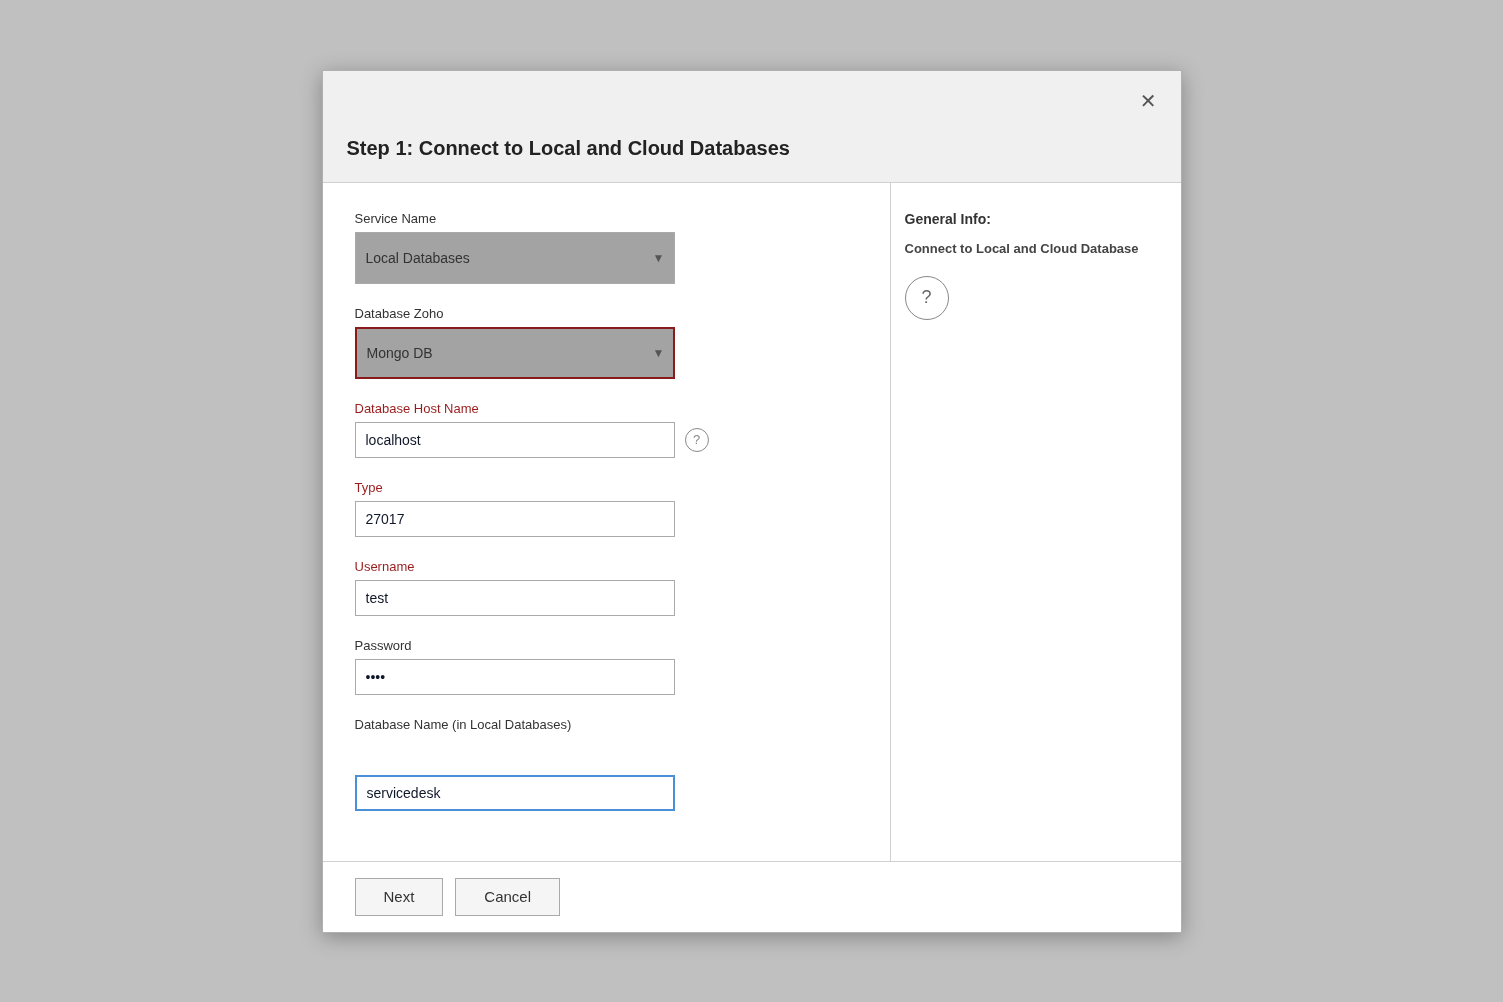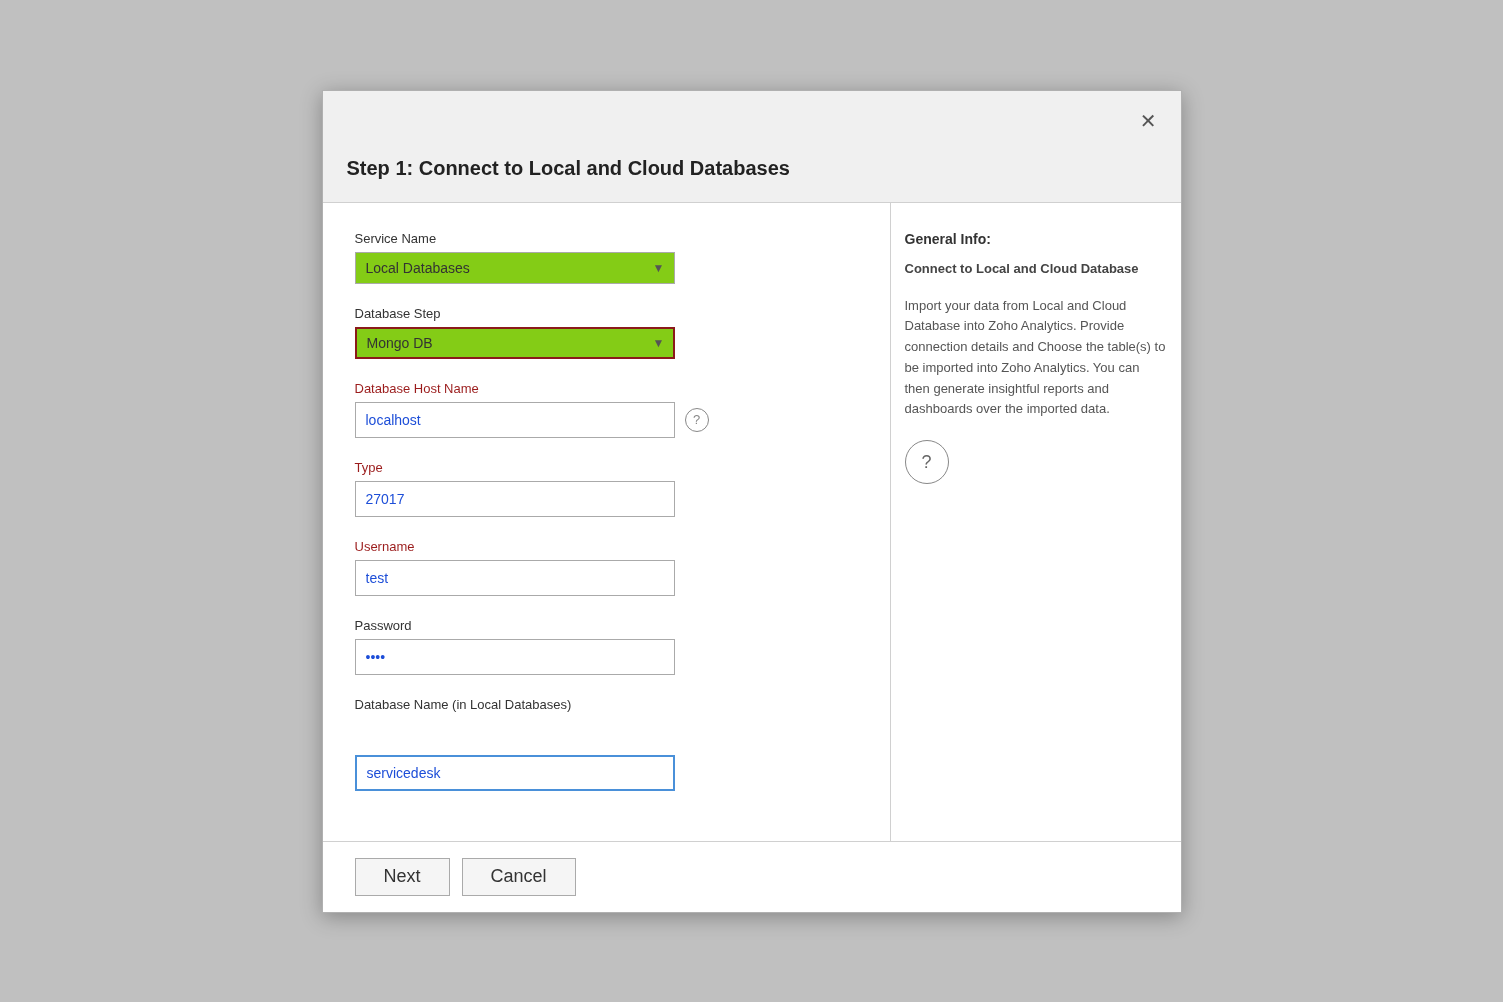--- a/index.html
+++ b/index.html
@@ -91,24 +91,24 @@
     }
 
     .select-wrapper {
       position: relative;
       display: inline-block;
       width: 320px;
     }
 
     .select-wrapper select {
       width: 100%;
-      height: 32px;
+      height: 52px;
       padding: 6px 10px;
       border: 1px solid #aaa;
-      background: #84cc16;
+      background: #a3a3a3;
       font-size: 14px;
       color: #333;
       appearance: none;
       -webkit-appearance: none;
       cursor: pointer;
     }
 
     .select-wrapper.db-type select {
       border: 2px solid #8b1a1a;
     }
@@ -128,21 +128,21 @@
       align-items: center;
       gap: 10px;
     }
 
     .form-input {
       width: 320px;
       height: 36px;
       padding: 6px 10px;
       border: 1px solid #aaa;
       font-size: 14px;
-      color: #1d4ed8;
+      color: #0f172a;
       outline: none;
     }
 
     .form-input.active-field {
       border: 2px solid #4a90d9;
       margin-top: 37px;
     }
 
     .help-icon {
       width: 24px;
@@ -164,21 +164,21 @@
       display: flex;
       gap: 12px;
       align-items: center;
     }
 
     .btn {
       height: 38px;
       padding: 0 28px;
       border: 1px solid #aaa;
       background: #f5f5f5;
-      font-size: 18px;
+      font-size: 15px;
       color: #333;
       cursor: pointer;
     }
 
     .info-heading {
       font-size: 14px;
       font-weight: bold;
       color: #333;
       margin-bottom: 14px;
     }
@@ -230,21 +230,21 @@
         <div class="select-wrapper">
           <select>
             <option>Local Databases</option>
             <option>Cloud Databases</option>
           </select>
           <span class="select-arrow">▼</span>
         </div>
       </div>
 
       <div class="field-group">
-        <label class="field-label">Database Step</label>
+        <label class="field-label">Database Zoho</label>
         <div class="select-wrapper db-type">
           <select>
             <option>Mongo DB</option>
             <option>MySQL</option>
             <option>PostgreSQL</option>
             <option>Oracle</option>
             <option>SQL Server</option>
           </select>
           <span class="select-arrow">▼</span>
         </div>
@@ -276,21 +276,20 @@
       <div class="field-group">
         <label class="field-label">Database Name (in Local Databases)</label>
         <input type="text" class="form-input active-field" value="servicedesk" style="">
       </div>
 
     </div>
 
     <div class="info-panel">
       <div class="info-heading">General Info:</div>
       <div class="info-subheading">Connect to Local and Cloud Database</div>
-      <div class="info-text">Import your data from Local and Cloud Database into Zoho Analytics. Provide connection details and Choose the table(s) to be imported into Zoho Analytics. You can then generate insightful reports and dashboards over the imported data.</div>
       <div class="info-help-circle">?</div>
     </div>
   </div>
 
   <div class="dialog-footer">
     <button class="btn">Next</button>
     <button class="btn">Cancel</button>
   </div>
 </div>
 

